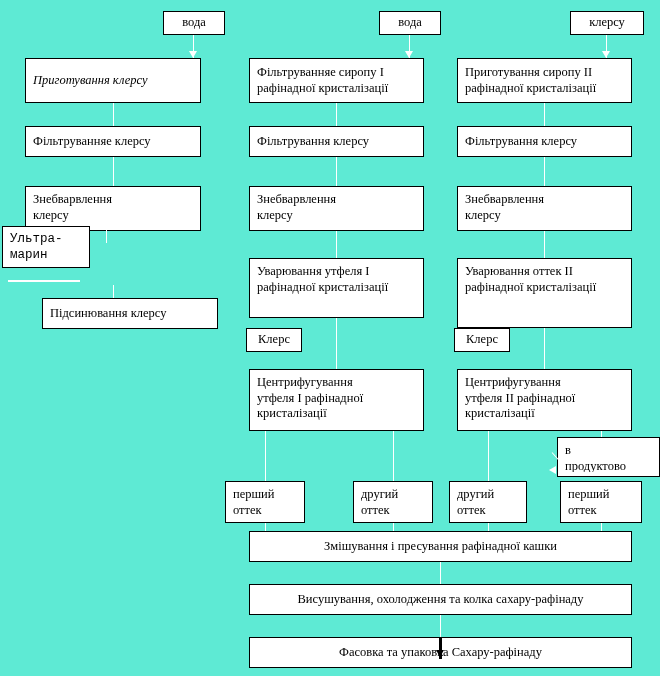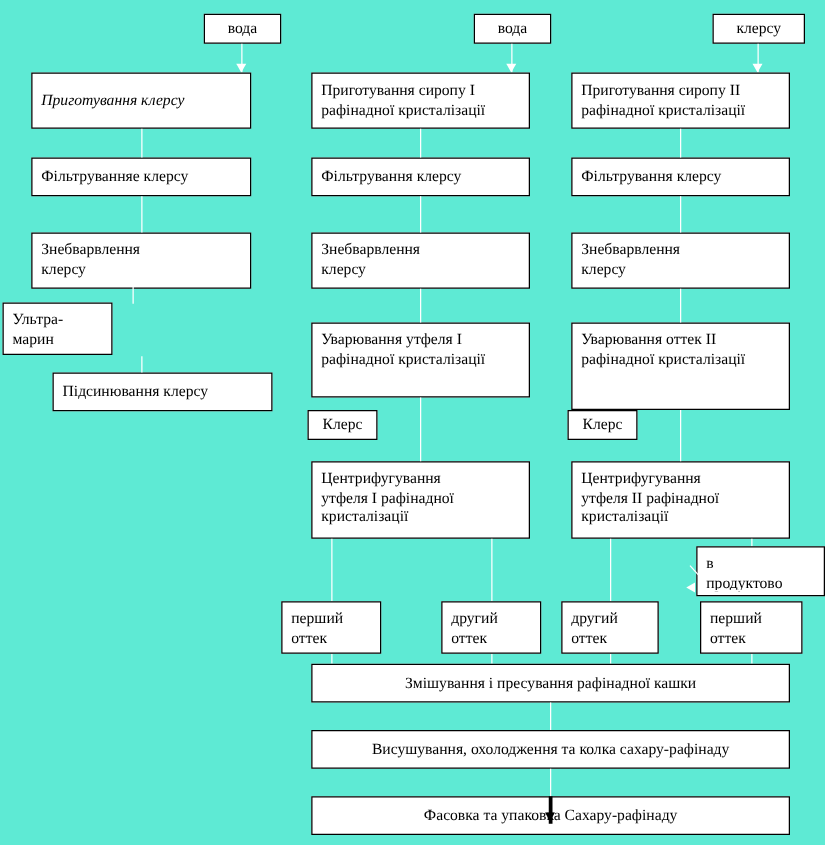--- a/index.html
+++ b/index.html
@@ -86,32 +86,32 @@
   <div class="connector" style="left:606px; top:35px; width:1px; height:23px;"></div>
   <div class="arrowhead arrow-down" style="left:602px; top:51px;"></div>
 
   <div class="box vcenter" style="left:25px; top:58px; width:176px; height:45px;font-style:italic;">Приготування клерсу</div>
 
   <div class="box vcenter" style="left:25px; top:126px; width:176px; height:31px;">Фільтруванняе клерсу</div>
 
   <div class="box" style="left:25px; top:186px; width:176px; height:45px;">Знебварвлення
  клерсу</div>
 
-  <div class="box" style="left:2px; top:242px; width:88px; height:42px;">Ультра-
+  <div class="box" style="left:2px; top:226px; width:88px; height:42px;font-family:Liberation Mono, monospace;">Ультра-
 марин</div>
 
   <div class="box vcenter" style="left:42px; top:298px; width:176px; height:31px;">Підсинювання клерсу</div>
 
   <div class="connector" style="left:113px; top:103px; width:1px; height:23px;"></div>
   <div class="connector" style="left:113px; top:157px; width:1px; height:29px;"></div>
   <div class="connector" style="left:106px; top:216px; width:1px; height:27px;"></div>
   <div class="connector" style="left:113px; top:285px; width:1px; height:13px;"></div>
   <div class="connector" style="left:8px; top:280px; width:72px; height:2px;"></div>
 
-  <div class="box vcenter" style="left:249px; top:58px; width:175px; height:45px;">Приготування сиропу I
+  <div class="box vcenter" style="left:249px; top:58px; width:175px; height:45px;">Фільтруванняе сиропу I
 рафінадної кристалізації</div>
 
   <div class="box vcenter" style="left:249px; top:126px; width:175px; height:31px;">Фільтрування клерсу</div>
 
   <div class="box" style="left:249px; top:186px; width:175px; height:45px;">Знебварвлення
 клерсу</div>
 
   <div class="box" style="left:249px; top:258px; width:175px; height:60px;">Уварювання утфеля I
 рафінадної кристалізації</div>
 

